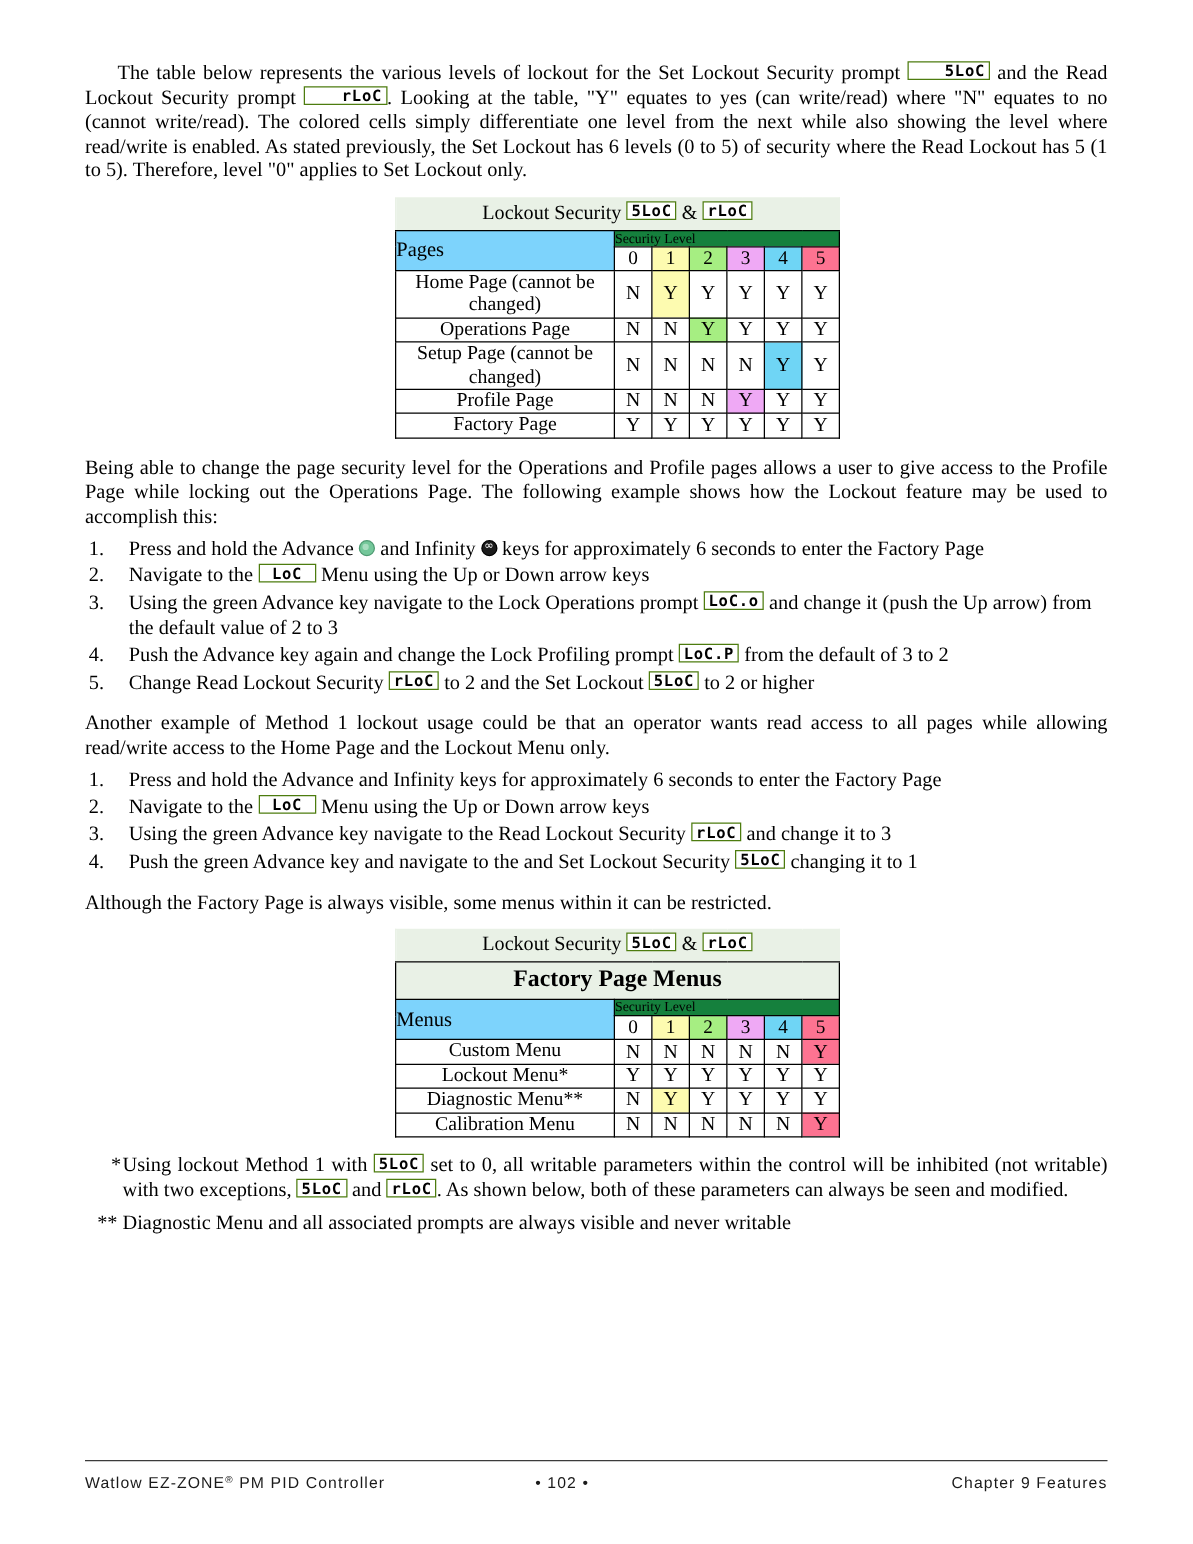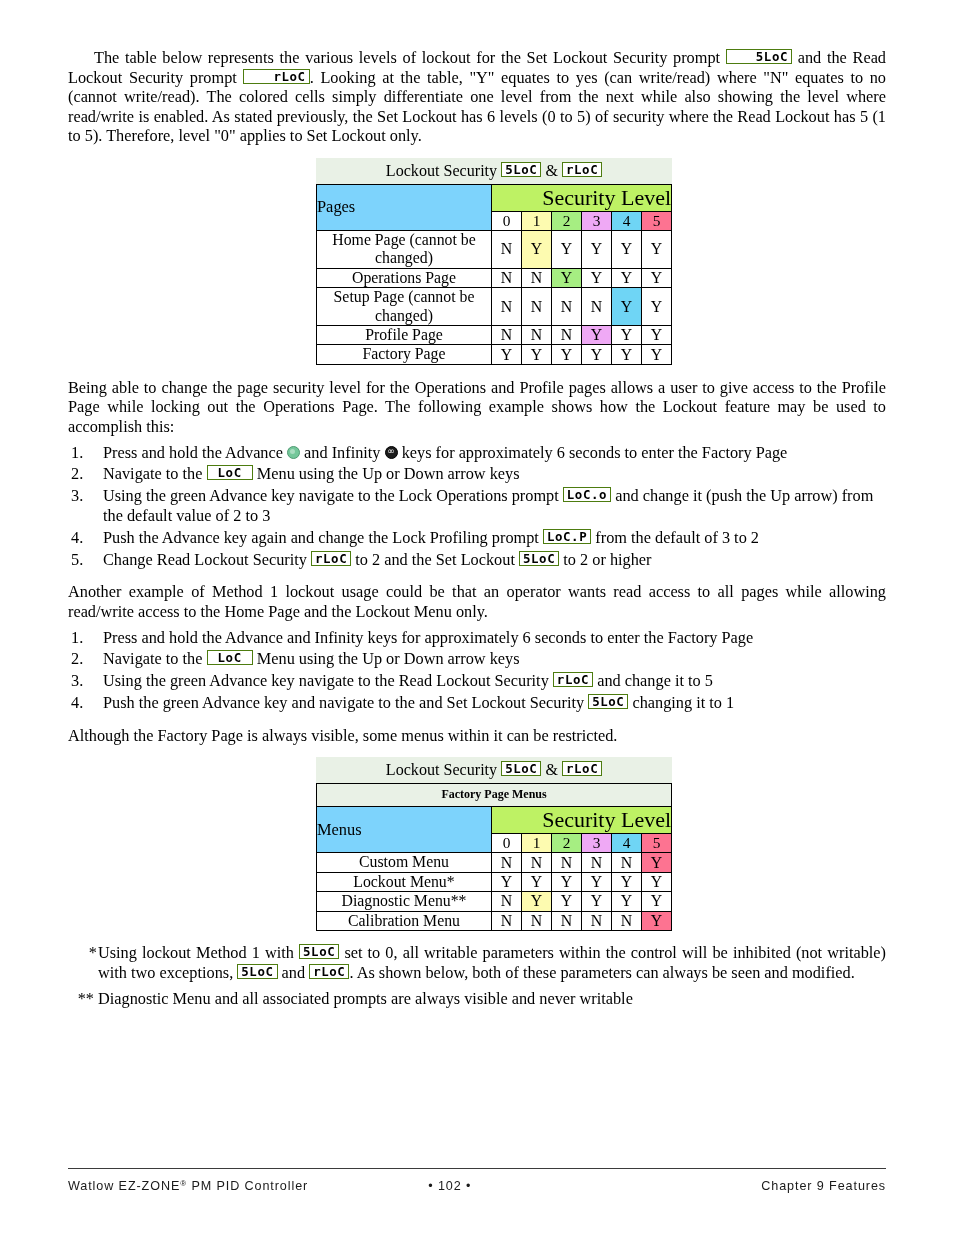--- a/index.html
+++ b/index.html
@@ -142,35 +142,35 @@
     padding: 3px 0 4px 0;
     border-left: 1px solid #e9f1e6;
     border-right: 1px solid #e9f1e6;
     border-top: 1px solid #e9f1e6;
     border-bottom: 1px solid #000000;
   }
   .subtitle-row td {
     background: #e9f1e6;
     text-align: center;
     font-weight: bold;
-    font-size: 12px;
+    font-size: 19px;
     padding: 3px 0 4px 0;
   }
   .rowlabel-head {
     text-align: left;
     font-weight: bold;
     font-size: 16.4px;
     background: #7dd3fc;
     padding: 4px 0;
   }
   .seclevel-head {
-    background: #bef264;
-    text-align: right;
+    background: #15803d;
+    text-align: left;
     font-weight: bold;
-    font-size: 22px;
+    font-size: 11px;
     padding: 2px 0 3px 0;
   }
   .lvl-cell {
     text-align: center;
     font-size: 15.4px;
     padding: 1px 0 2px 0;
     height: 17px;
   }
   .row-label {
     text-align: center;
@@ -331,21 +331,21 @@
       <li><span>Push the Advance key again and change the Lock Profiling prompt </span><span class="lcd">LoC.P</span><span> from the default of 3 to 2</span></li>
       <li><span>Change Read Lockout Security </span><span class="lcd">rLoC</span><span> to 2 and the Set Lockout </span><span class="lcd">5LoC</span><span> to 2 or higher</span></li>
     </ol>
 
 
     <p class="body-text gap">Another example of Method 1 lockout usage could be that an operator wants read access to all pages while allowing read/write access to the Home Page and the Lockout Menu only.</p>
 
     <ol class="steps">
       <li><span>Press and hold the Advance and Infinity keys for approximately 6 seconds to enter the Factory Page</span></li>
       <li><span>Navigate to the </span><span class="lcd wide">LoC</span><span> Menu using the Up or Down arrow keys</span></li>
-      <li><span>Using the green Advance key navigate to the Read Lockout Security </span><span class="lcd">rLoC</span><span> and change it to 5</span></li>
+      <li><span>Using the green Advance key navigate to the Read Lockout Security </span><span class="lcd">rLoC</span><span> and change it to 3</span></li>
       <li><span>Push the green Advance key and navigate to the and Set Lockout Security </span><span class="lcd">5LoC</span><span> changing it to 1</span></li>
     </ol>
 
     <p class="body-text gap">Although the Factory Page is always visible, some menus within it can be restricted.</p>
 
     <div class="tbl-wrap" style="margin-top:12px">
       <table class="sec-table">
         <colgroup>
           <col style="width:175px">
           <col style="width:30px">

